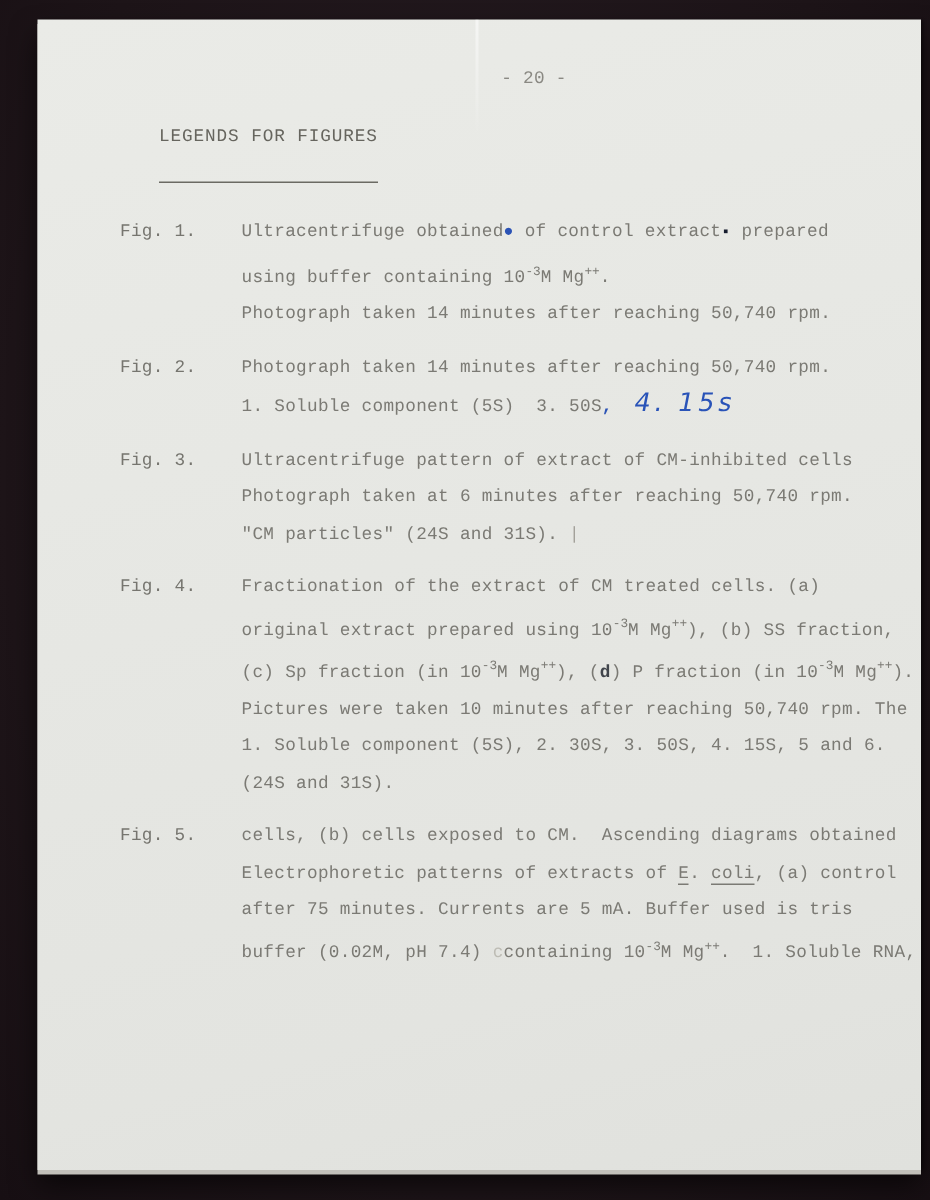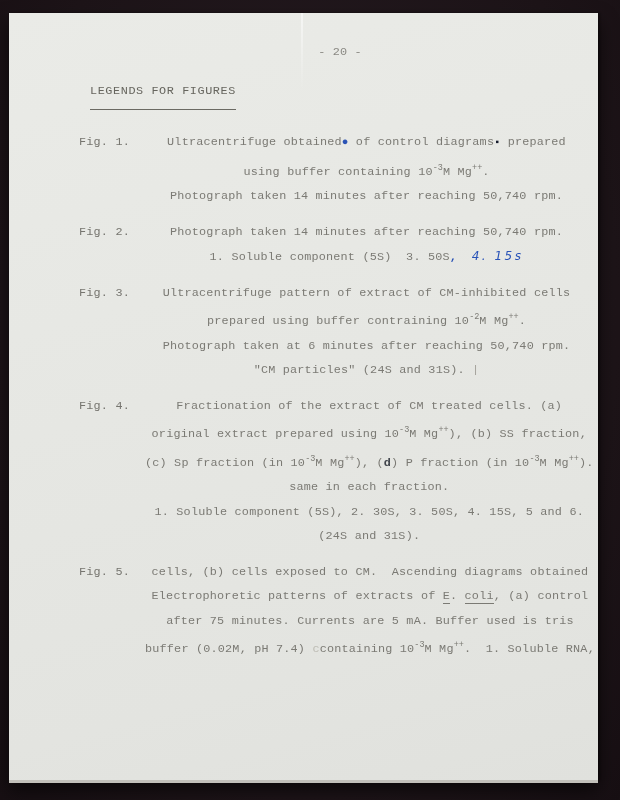--- a/index.html
+++ b/index.html
@@ -1,21 +1,21 @@
 <!DOCTYPE html>
 <html><head>
 <meta charset="utf-8">
 <style>
   html,body{margin:0;padding:0;}
   body{
     width:620px;height:800px;overflow:hidden;position:relative;
     background:radial-gradient(ellipse at 50% 40%, #261c22 0%, #1d1418 70%, #170f13 100%);
     font-family:"Liberation Mono", monospace;
   }
-  .scan{position:absolute;inset:0;}
+  .scan{position:absolute;inset:0;margin-left:16px;}
   .page{
     position:absolute;left:9px;top:13px;width:589px;height:767px;
     background:linear-gradient(165deg,#eaebe7 0%,#e7e8e4 35%,#e3e4e0 80%,#e0e1dd 100%);
     box-shadow:0 3px 0 0 #c2c0ba, 0 10px 18px rgba(0,0,0,.65), 2px 0 2px rgba(0,0,0,.35);
     box-sizing:border-box;
     overflow:hidden;
   }
   .crease{
     position:absolute;left:292px;top:0;width:2px;height:78px;
     background:linear-gradient(to bottom, rgba(255,255,255,.55), rgba(255,255,255,0));
@@ -32,36 +32,36 @@
   .page-number{
     text-align:center;
     transform:translateX(14px);
     color:#8a8983;
   }
   .page-title{
     display:inline-block;
     margin:14px 0 0 26px;
     color:#66655e;
     border-bottom:1.5px solid #6b6a63;
-    padding-bottom:6px;
+    padding-bottom:18px;
     letter-spacing:.6px;
   }
   .figures{margin-top:20px;}
-  .fig{display:flex;margin-bottom:11px;text-align:center;}
+  .fig{display:flex;margin-bottom:11px;}
   .fig-label{flex:0 0 81px;color:#76756f;white-space:pre;}
   .fig-lines{flex:1;}
   .line{white-space:pre;}
   
   .seg-sup{font-size:8.5px;vertical-align:5px;letter-spacing:0;}
   .seg-blue{color:#2b53b5;font-weight:bold;}
   .seg-hand{
     color:#2953b8;
     font-family:"DejaVu Sans", sans-serif;
     font-style:italic;
-    font-size:12px;
+    font-size:17px;
     letter-spacing:2.5px;
   }
   .seg-blue-dot{color:#2b53b5;font-size:11px;}
   .seg-ink-square{color:#161c2e;font-size:10px;}
   .seg-boldink{color:#41454c;font-weight:bold;}
   .seg-u{border-bottom:1px solid #7b7a74;}
   .seg-pencil{color:#a3a19a;}
   .seg-faint{color:#bdbcb4;}
 </style>
 </head>
@@ -72,48 +72,47 @@
     <div class="crease"></div>
     <div class="content">
       <div class="page-number">- 20 -</div>
       <div>
         <span class="page-title">LEGENDS FOR FIGURES</span>
       </div>
       <div class="figures">
           <div class="fig">
             <div class="fig-label">Fig. 1.</div>
             <div class="fig-lines">
-              <div class="line"><span>Ultracentrifuge obtained</span><span class="seg-blue-dot">●</span><span> of control diagrams</span><span class="seg-ink-square">▪</span><span> prepared</span></div>
+              <div class="line"><span>Ultracentrifuge obtained</span><span class="seg-blue-dot">●</span><span> of control extract</span><span class="seg-ink-square">▪</span><span> prepared</span></div>
               <div class="line"><span>using buffer containing 10</span><span class="seg-sup">-3</span><span>M Mg</span><span class="seg-sup">++</span><span>.</span></div>
               <div class="line"><span>Photograph taken 14 minutes after reaching 50,740 rpm.</span></div>
             </div>
           </div>
           <div class="fig">
             <div class="fig-label">Fig. 2.</div>
             <div class="fig-lines">
               <div class="line"><span>Photograph taken 14 minutes after reaching 50,740 rpm.</span></div>
               <div class="line"><span>1. Soluble component (5S)  3. 50S</span><span class="seg-blue">,</span><span>  </span><span class="seg-hand">4. 15s</span></div>
             </div>
           </div>
           <div class="fig">
             <div class="fig-label">Fig. 3.</div>
             <div class="fig-lines">
               <div class="line"><span>Ultracentrifuge pattern of extract of CM-inhibited cells</span></div>
-              <div class="line"><span>prepared using buffer contraining 10</span><span class="seg-sup">-2</span><span>M Mg</span><span class="seg-sup">++</span><span>.</span></div>
               <div class="line"><span>Photograph taken at 6 minutes after reaching 50,740 rpm.</span></div>
               <div class="line"><span>"CM particles" (24S and 31S).</span><span class="seg-pencil"> |</span></div>
             </div>
           </div>
           <div class="fig">
             <div class="fig-label">Fig. 4.</div>
             <div class="fig-lines">
               <div class="line"><span>Fractionation of the extract of CM treated cells. (a)</span></div>
               <div class="line"><span>original extract prepared using 10</span><span class="seg-sup">-3</span><span>M Mg</span><span class="seg-sup">++</span><span>), (b) SS fraction,</span></div>
               <div class="line"><span>(c) Sp fraction (in 10</span><span class="seg-sup">-3</span><span>M Mg</span><span class="seg-sup">++</span><span>), (</span><span class="seg-boldink">d</span><span>) P fraction (in 10</span><span class="seg-sup">-3</span><span>M Mg</span><span class="seg-sup">++</span><span>).</span></div>
-              <div class="line"><span>same in each fraction.</span></div>
+              <div class="line"><span>Pictures were taken 10 minutes after reaching 50,740 rpm. The</span></div>
               <div class="line"><span>1. Soluble component (5S), 2. 30S, 3. 50S, 4. 15S, 5 and 6.</span></div>
               <div class="line"><span>(24S and 31S).</span></div>
             </div>
           </div>
           <div class="fig">
             <div class="fig-label">Fig. 5.</div>
             <div class="fig-lines">
               <div class="line"><span>cells, (b) cells exposed to CM.  Ascending diagrams obtained</span></div>
               <div class="line"><span>Electrophoretic patterns of extracts of </span><span class="seg-u">E</span><span>. </span><span class="seg-u">coli</span><span>, (a) control</span></div>
               <div class="line"><span>after 75 minutes. Currents are 5 mA. Buffer used is tris</span></div>

